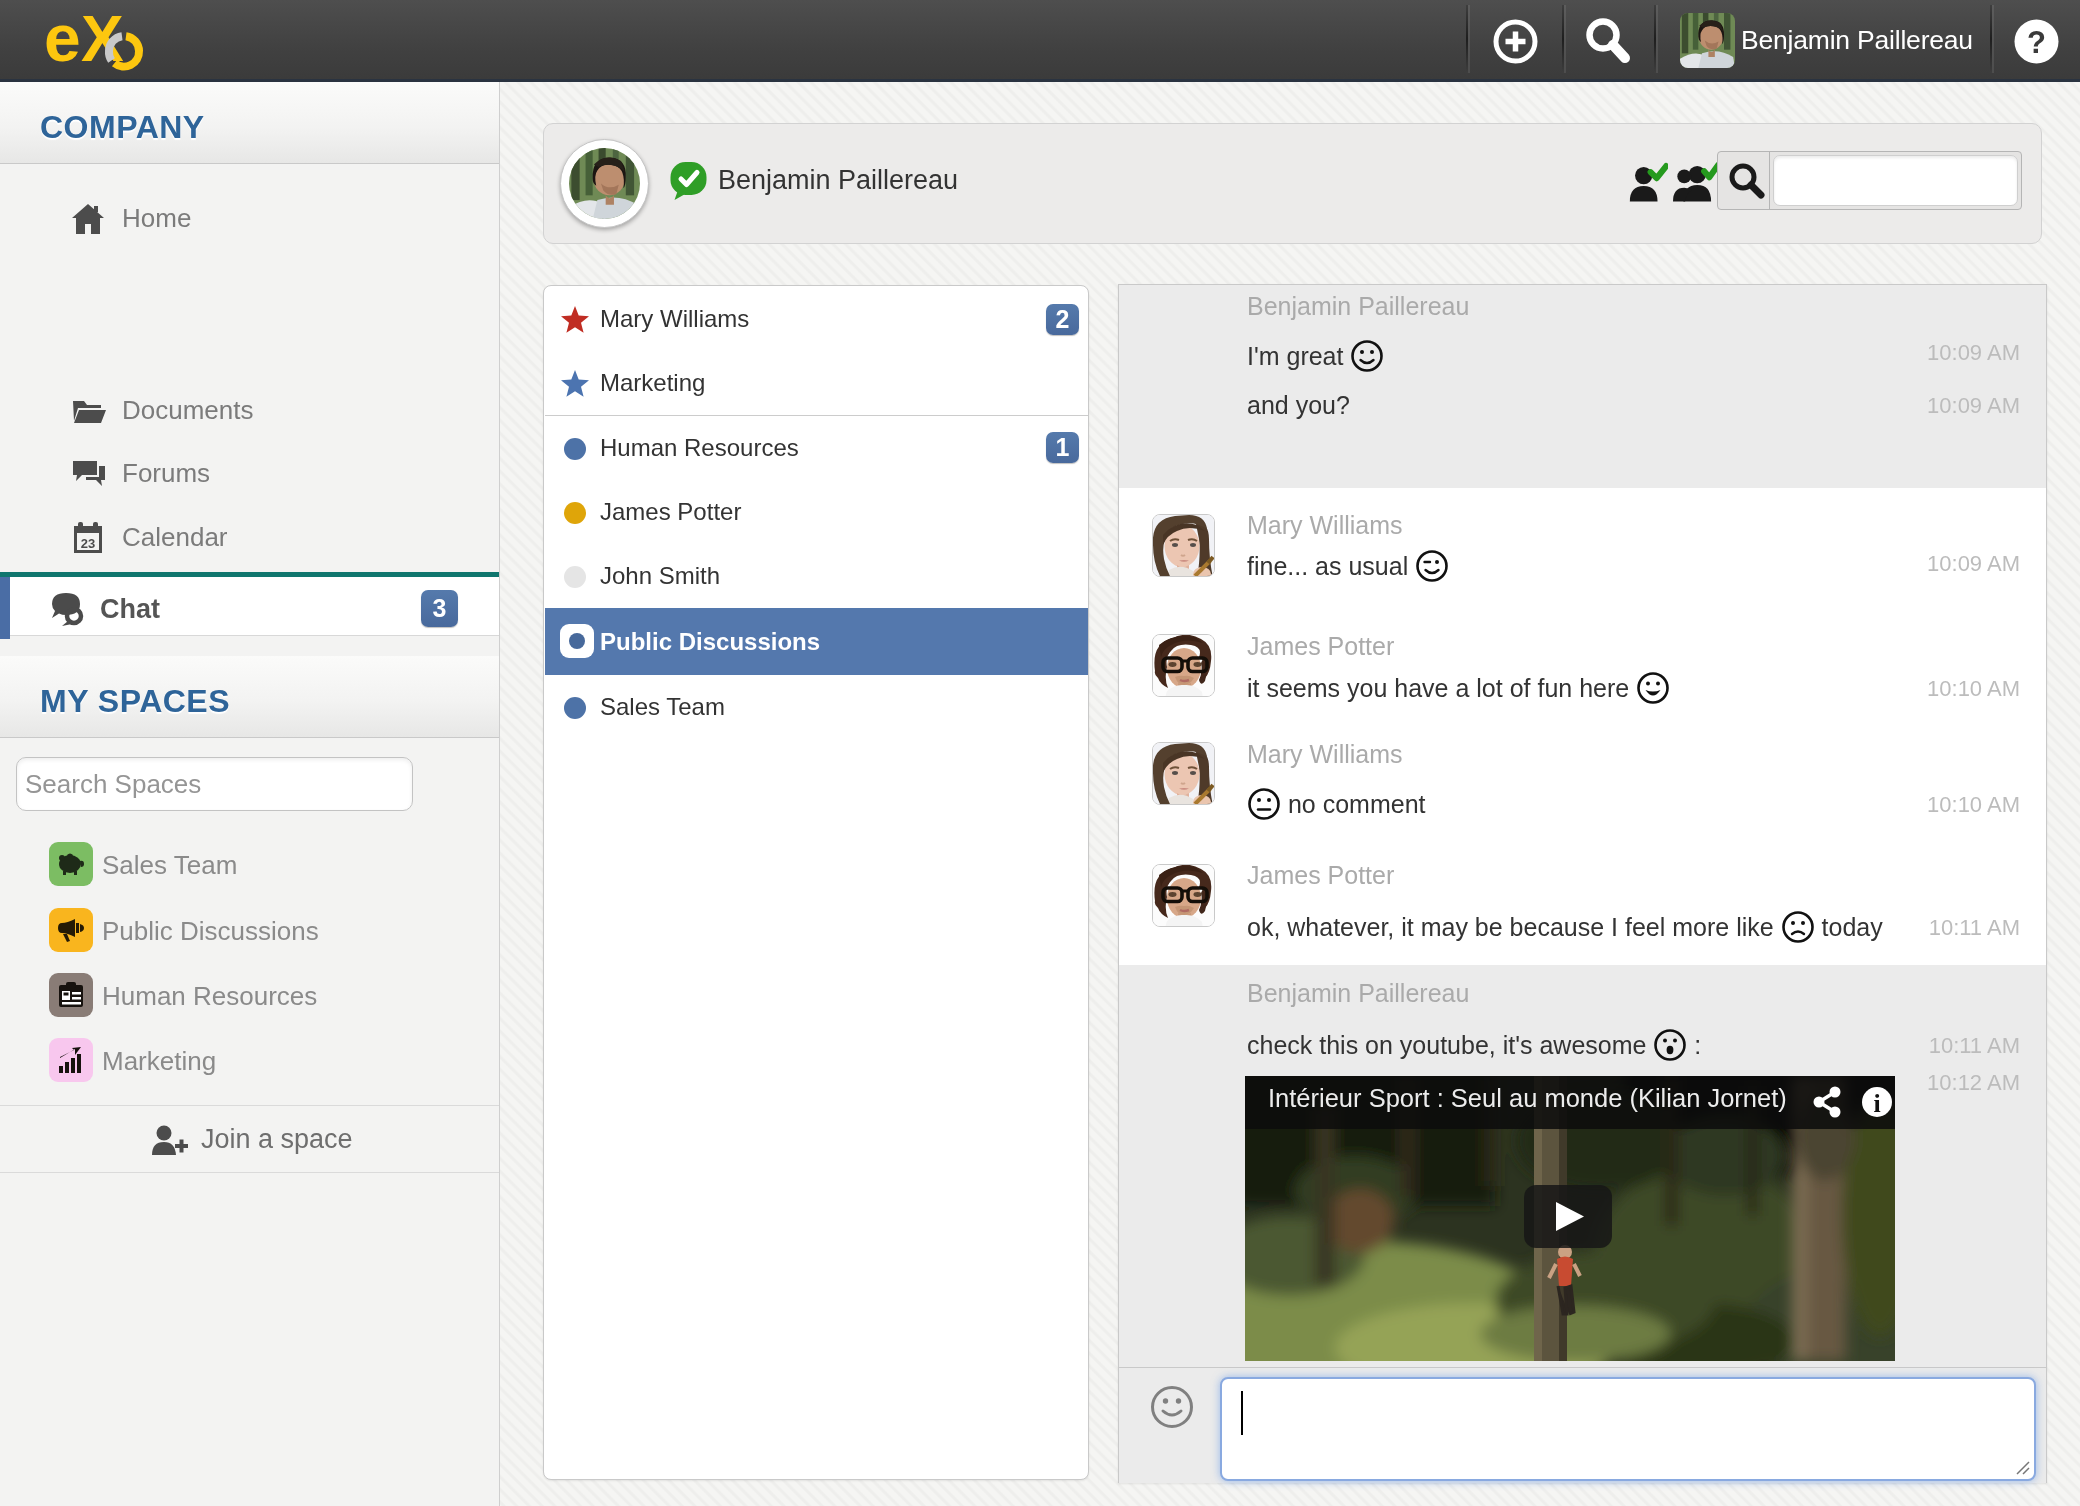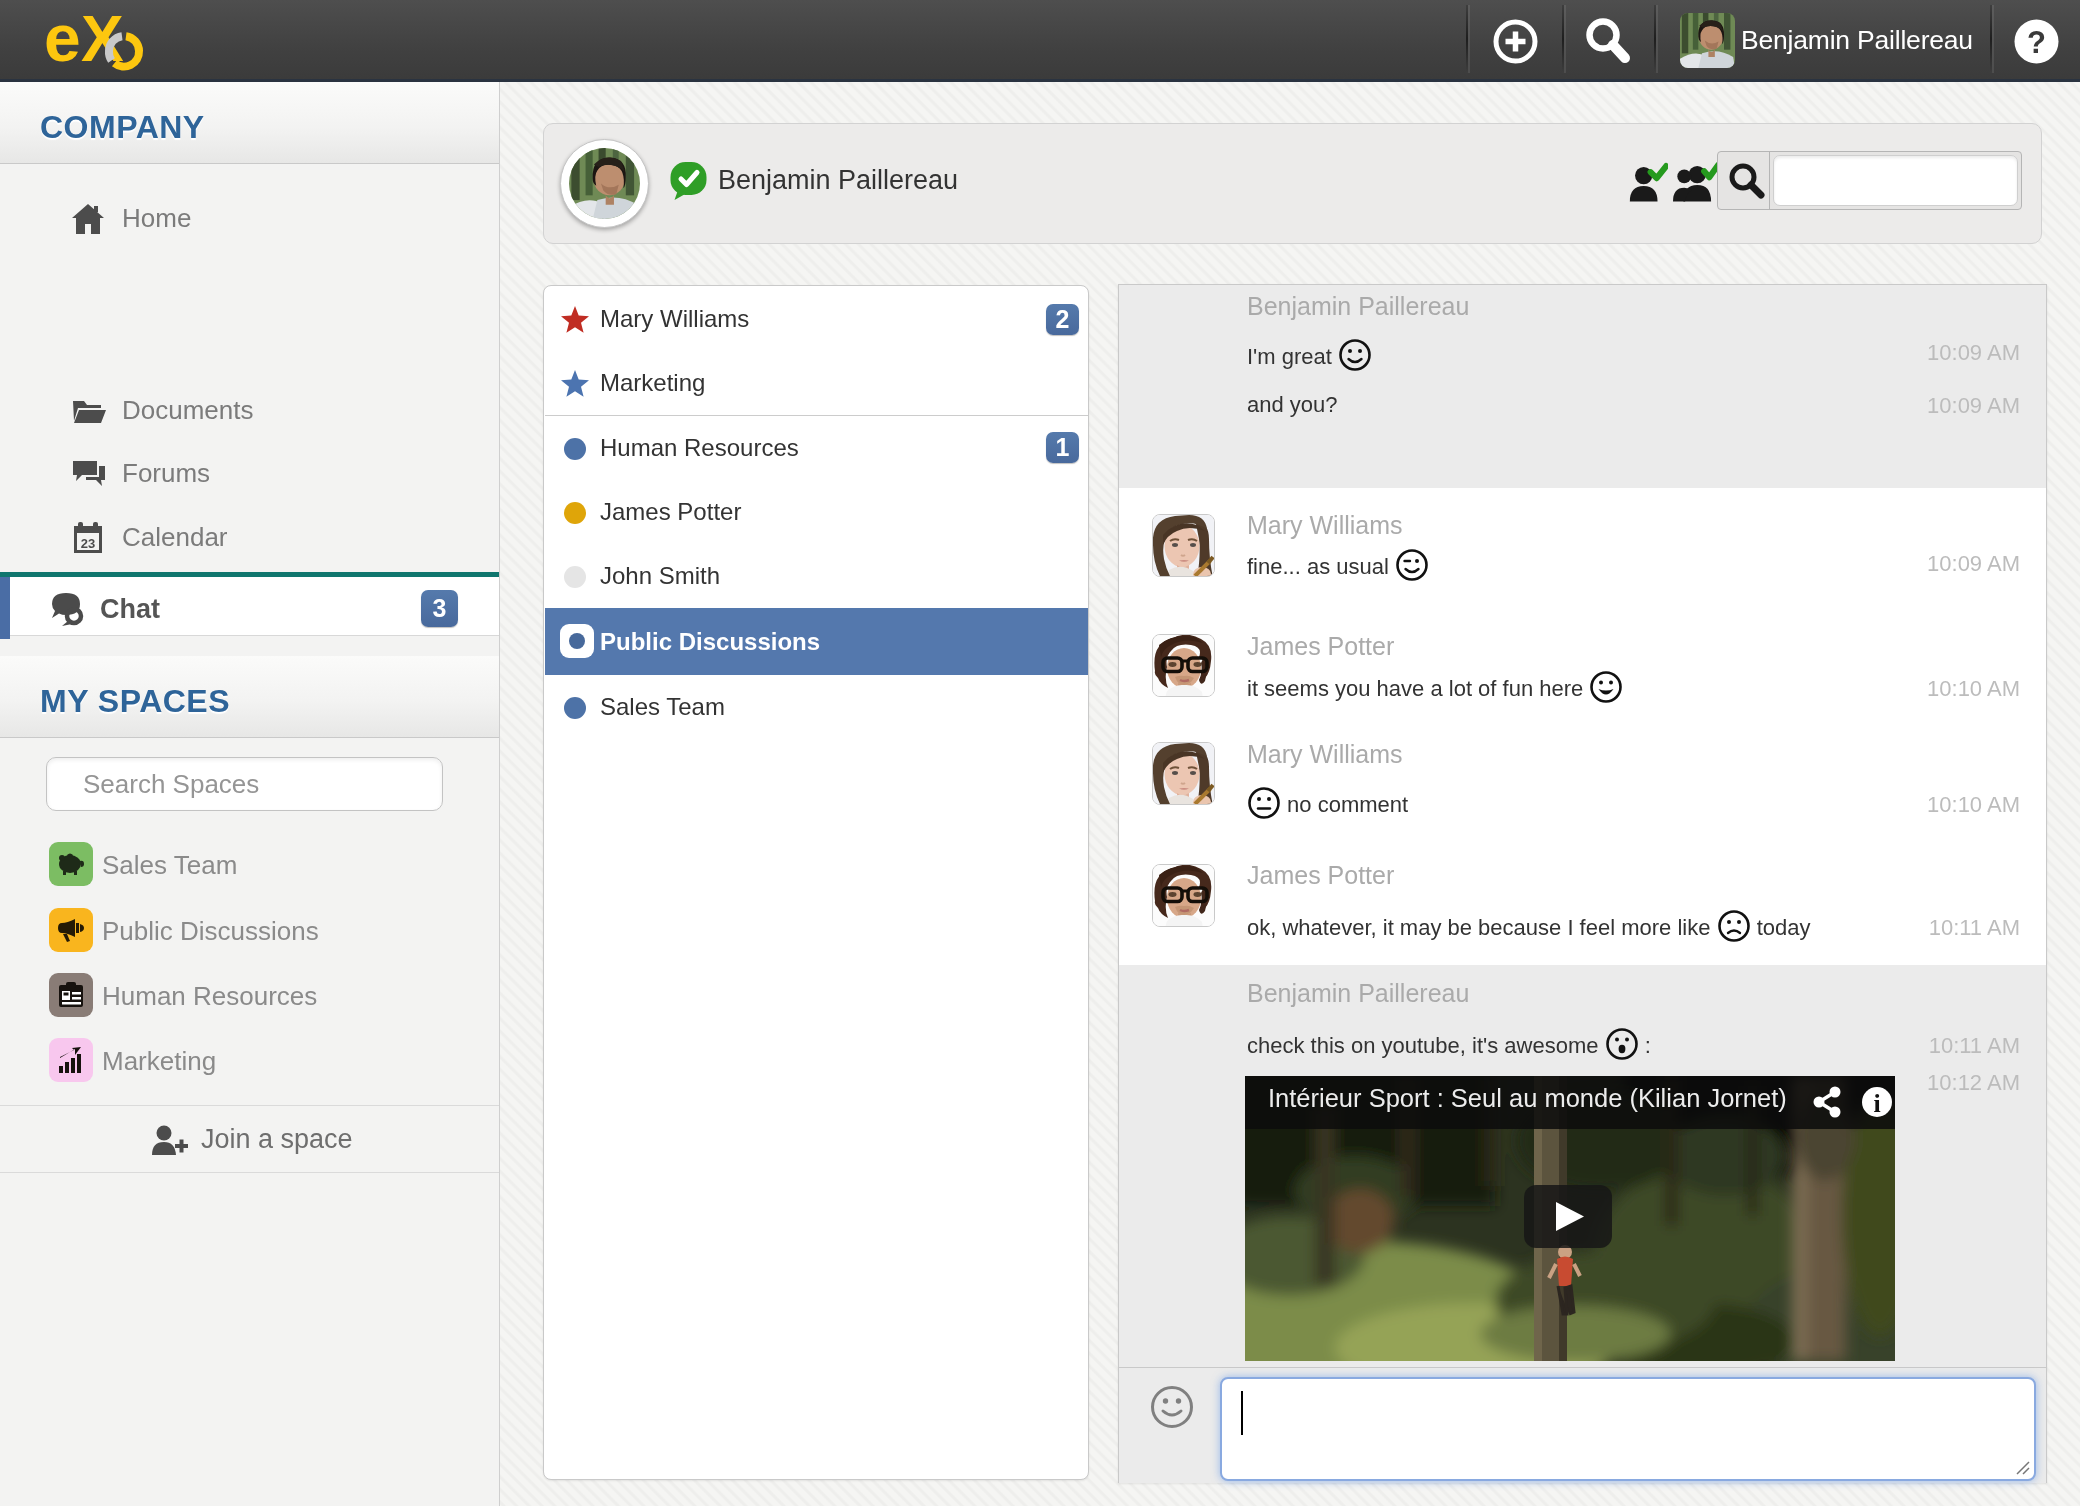--- a/index.html
+++ b/index.html
@@ -36,23 +36,23 @@
 .mi .tx { position:absolute; left:100px; top:16px; font-size:26px; color:#7b7b7b; }
 #mi-chat { position:absolute; left:0; top:490px; width:499px; height:64px; background:#fff;
   border-top:5px solid #0f766e; border-bottom:1px solid #d8d8d8; }
 #mi-chat .bar { position:absolute; left:0; top:0; width:10px; height:62px; background:#4a6da5; }
 #mi-chat svg { position:absolute; left:48px; top:13px; }
 #mi-chat .tx { position:absolute; left:100px; top:17px; font-size:27px; color:#555; font-weight:bold; }
 .badge { background:#4d72a7; color:#fff; font-weight:bold; font-size:25px;
   border-radius:7px; text-align:center;
   background:linear-gradient(#557aac,#48699c); box-shadow:0 1px 1px rgba(0,0,0,0.25);}
 #chat-badge { position:absolute; left:421px; top:13px; width:37px; height:37px; line-height:37px; }
-#search-spaces { position:absolute; left:46px; top:675px; width:397px; height:54px;
+#search-spaces { position:absolute; left:16px; top:675px; width:397px; height:54px;
   border:1px solid #c3c3c3; border-radius:10px; background:#fff; color:#15803d; font-size:26px;
-  padding-left:36px; font-family:"Liberation Sans", sans-serif; outline:none;
+  padding-left:8px; font-family:"Liberation Sans", sans-serif; outline:none;
   box-shadow:inset 0 2px 4px rgba(0,0,0,0.07); }
 #search-spaces::placeholder { color:#959595; }
 .sp { position:absolute; left:0; width:499px; height:66px; }
 .sp .tile { position:absolute; left:49px; top:11px; width:44px; height:44px; border-radius:9px; }
 .sp .tile svg { position:absolute; left:6px; top:6px; }
 .sp .tx { position:absolute; left:102px; top:19px; font-size:26px; color:#8a8a8a; }
 .sideline { position:absolute; left:0; width:499px; height:1px; background:#dadada; }
 
 
 #chat-header { position:absolute; left:543px; top:123px; width:1499px; height:121px;
@@ -62,21 +62,21 @@
 #messages { position:absolute; left:1118px; top:284px; width:929px; height:1199px;
   background:#fff; border:1px solid #c9c9c9; box-shadow:0 1px 2px rgba(0,0,0,0.08); }
 .row { position:absolute; left:1px; width:543px; height:64px; }
 .row .nm { position:absolute; left:55px; top:18px; font-size:24px; color:#333; }
 .dot { position:absolute; left:19px; top:22px; width:22px; height:22px; border-radius:50%; }
 .star { position:absolute; left:15px; top:18px; }
 .rbadge { position:absolute; left:501px; top:17px; width:33px; height:31px; line-height:31px; }
 #row-sel { position:absolute; left:1px; top:322px; width:543px; height:67px; background:#5478ad; }
 #row-sel .nm { color:#fff; font-weight:bold; position:absolute; left:55px; top:20px; font-size:24px;}
 .msg-name { color:#aaa; font-size:25px; position:absolute; left:128px; white-space:pre;}
-.msg-text { color:#333; font-size:22px; line-height:36px; position:absolute; left:128px; white-space:pre;}
+.msg-text { color:#333; font-size:25px; line-height:36px; position:absolute; left:128px; white-space:pre;}
 .msg-time { color:#bcbcbc; font-size:22px; position:absolute; right:26px; }
 .avatar { position:absolute; left:33px; width:63px; height:63px; border-radius:8px; border:1px solid #c9c9c9; overflow:hidden; }
 .avatar svg { position:absolute; left:0; top:0; }
 .gblock { position:absolute; left:0; background:#ebebeb; width:927px; }
 #input-bar { position:absolute; left:0; top:1082px; width:927px; height:116px;
   background:#ebebeb; border-top:1px solid #c9c9c9; }
 #msg-input { position:absolute; left:101px; top:9px; width:816px; height:104px;
   background:#fff; border:2px solid #89a9e0; border-radius:8px;
   box-shadow:0 0 8px rgba(82,140,230,0.55); }
 .smiley { display:inline-block; vertical-align:-8px; }

